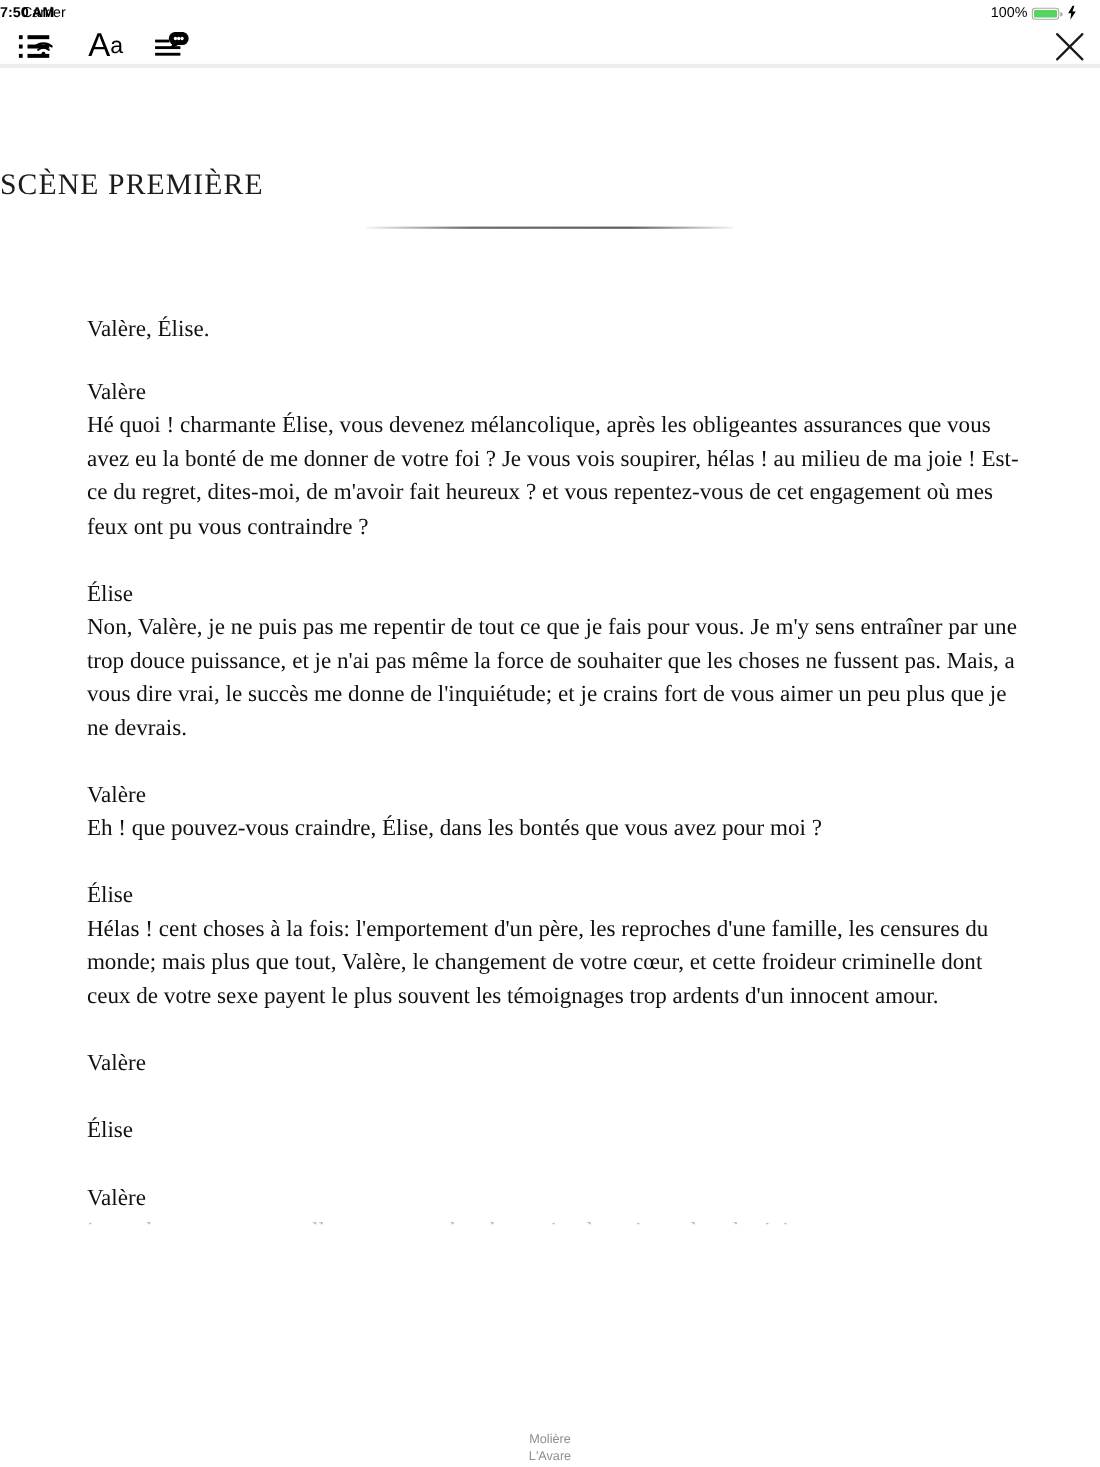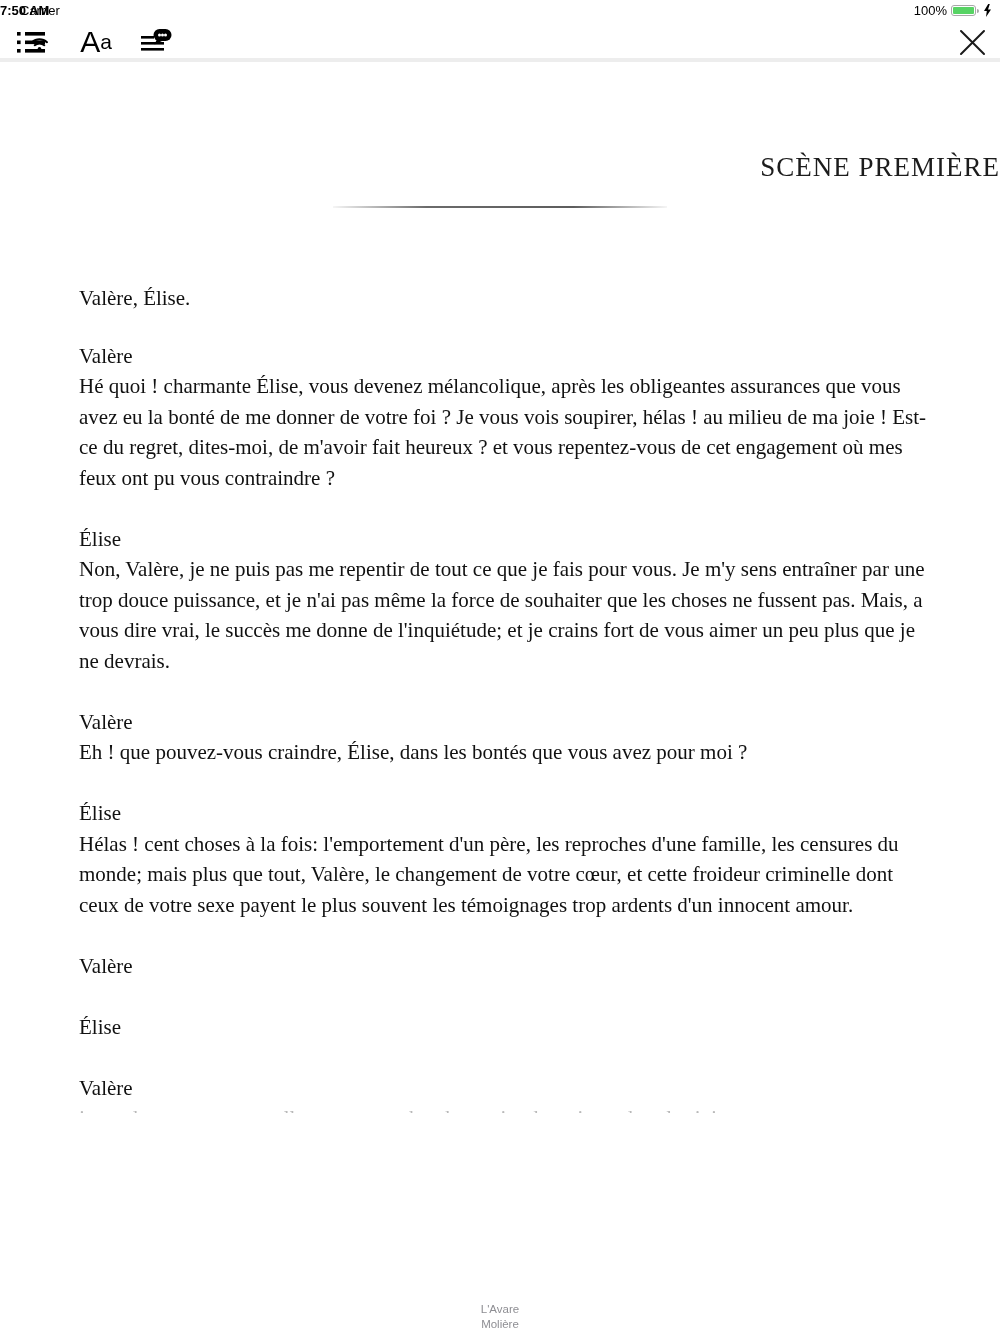--- a/index.html
+++ b/index.html
@@ -10,21 +10,21 @@
     -webkit-font-smoothing:antialiased;
   }
 
   
   .status-bar {
     position:absolute; top:0; left:0; right:0; height:20px;
     font-size:13px; color:#000;
   }
   .sb-left { position:absolute; left:20px; top:3px; display:flex; align-items:center; gap:20px;flex-direction:column; }
   .sb-time { position:absolute; left:0; right:0; top:3px; text-align:left; font-weight:600; }
-  .sb-right { position:absolute; right:8px; top:3px; display:flex; align-items:center; gap:4px; }
+  .sb-right { position:absolute; right:21px; top:3px; display:flex; align-items:flex-end; gap:4px; }
   .battery {
     position:relative; display:inline-block; width:25px; height:11px;
     border:1px solid #a8a8a8; border-radius:3px; padding:1px; margin-right:3px;
   }
   .battery-fill { display:block; height:100%; width:100%; border-radius:1px; }
   .battery::after {
     content:""; position:absolute; right:-4px; top:2.5px; width:2.5px; height:4px;
     background:#a8a8a8; border-radius:0 2px 2px 0;
   }
 
@@ -37,21 +37,21 @@
   .btn-contents { left:16px;  top:6px; width:30px; height:24px; }
   .btn-appearance { left:76px; top:0px;  width:40px; height:36px; }
   .btn-notes { left:140px; top:4px; width:34px; height:28px; }
   .btn-close { right:14px; top:4px; width:28px; height:28px; }
   .aa-big   { font-size:30px; line-height:36px; font-weight:400; }
   .aa-small { font-size:21px; line-height:36px; font-weight:400; }
   .toolbar-divider {
     position:absolute; top:58px; left:0; width:100%; height:4px; background:#ededed;
   }
   .page-title {
-    position:absolute; top:152px; left:0; width:100%; text-align:right;
+    position:absolute; top:152px; left:0; width:100%; text-align:left;
     font-family:"Liberation Serif", "DejaVu Serif", serif;
     font-size:27px; letter-spacing:1px; color:#1c1c1c; font-weight:400;
   }
   .title-rule {
     position:absolute; top:206px; left:333px; width:334px; height:2px;
     background:linear-gradient(to right, rgba(160,160,160,0.1), #6b6b6b 28%, #5d5d5d 72%, rgba(160,160,160,0.1));
   }
   .content {
     position:absolute; top:283px; left:79px; width:848px;
     font-family:"Liberation Serif", "DejaVu Serif", serif;
@@ -159,15 +159,15 @@
         <div class="speaker">Élise</div>
       </div>
       <div class="speech">
         <div class="speaker">Valère</div>
       </div>
     </div>
   <div class="clip-line">juger de mon cœur par elles, et ne me cherchez point des crimes dans les injustes</div>
 </div>
 
 <div class="page-footer">
+  <div>Molière</div>
   <div>L'Avare</div>
-  <div>Molière</div>
 </div>
 
 </body></html>

